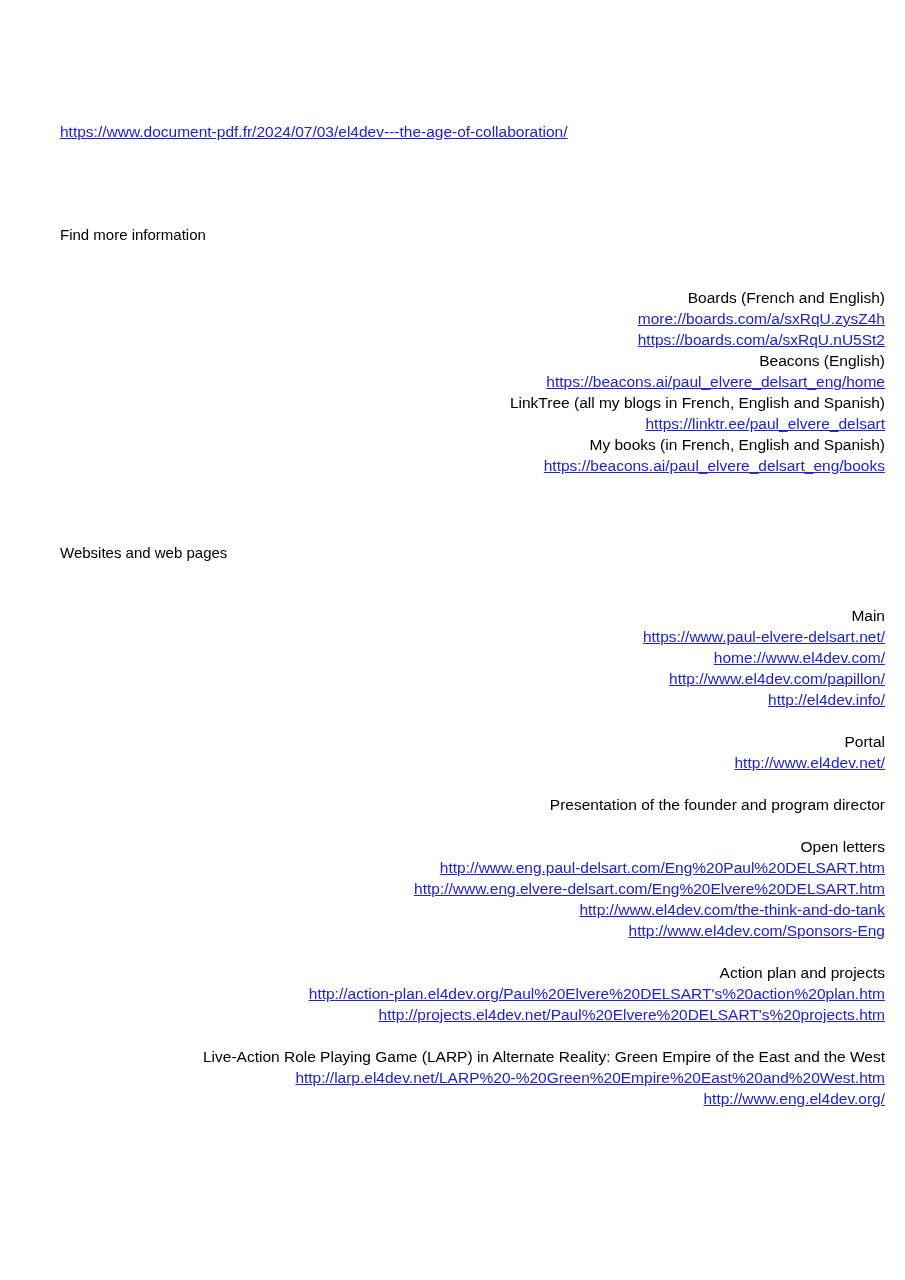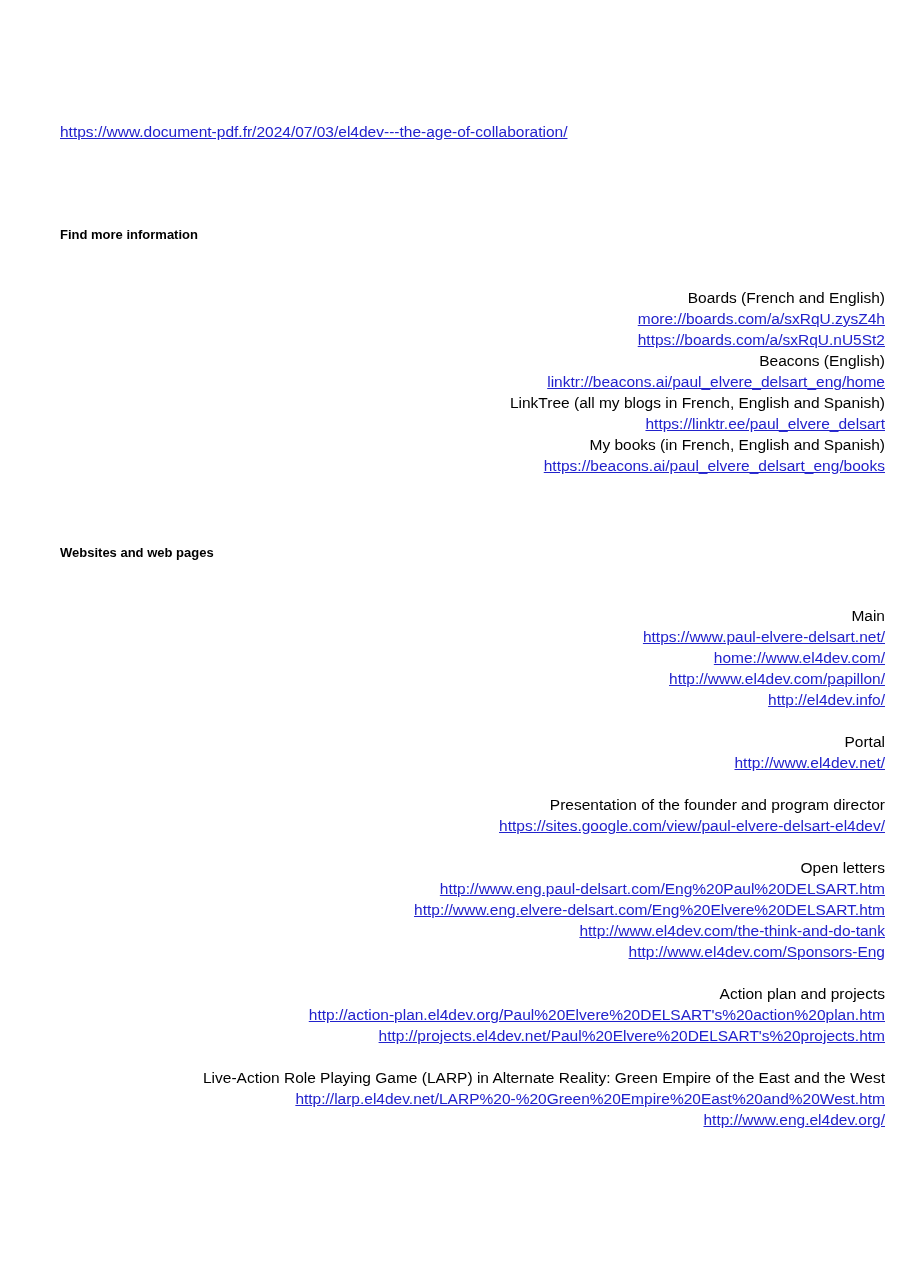--- a/index.html
+++ b/index.html
@@ -26,22 +26,22 @@
   .line {
     white-space: nowrap;
     display: block;
   }
   a.link {
     color: #2222cc;
     text-decoration: underline;
     cursor: pointer;
   }
   .section-heading {
-    font-weight: bold;
-    font-size: 13px;
+    font-weight: normal;
+    font-size: 15px;
     margin: 0;
   }
   #sections section:nth-child(1) > .section-heading { margin-top: 82px; }
   #sections section:nth-child(2) > .section-heading { margin-top: 66px; }
   #sections section .group { margin-top: 0; text-align: right; }
   #sections section:nth-child(2) .group { margin-top: 21px; }
   #sections section .group.first { margin-top: 42px; }
 </style>
 </head>
 <body>
@@ -51,21 +51,21 @@
   <div id="sections">
       <section>
         <div class="section-heading line">Find more information</div>
         <div class="group first">
           <div class="group-label line">Boards (French and English)</div>
           <a class="link line">more://boards.com/a/sxRqU.zysZ4h</a>
           <a class="link line">https://boards.com/a/sxRqU.nU5St2</a>
         </div>
         <div class="group">
           <div class="group-label line">Beacons (English)</div>
-          <a class="link line">linktr://beacons.ai/paul_elvere_delsart_eng/home</a>
+          <a class="link line">https://beacons.ai/paul_elvere_delsart_eng/home</a>
         </div>
         <div class="group">
           <div class="group-label line">LinkTree (all my blogs in French, English and Spanish)</div>
           <a class="link line">https://linktr.ee/paul_elvere_delsart</a>
         </div>
         <div class="group">
           <div class="group-label line">My books (in French, English and Spanish)</div>
           <a class="link line">https://beacons.ai/paul_elvere_delsart_eng/books</a>
         </div>
       </section>
@@ -77,21 +77,20 @@
           <a class="link line">home://www.el4dev.com/</a>
           <a class="link line">http://www.el4dev.com/papillon/</a>
           <a class="link line">http://el4dev.info/</a>
         </div>
         <div class="group">
           <div class="group-label line">Portal</div>
           <a class="link line">http://www.el4dev.net/</a>
         </div>
         <div class="group">
           <div class="group-label line">Presentation of the founder and program director</div>
-          <a class="link line">https://sites.google.com/view/paul-elvere-delsart-el4dev/</a>
         </div>
         <div class="group">
           <div class="group-label line">Open letters</div>
           <a class="link line">http://www.eng.paul-delsart.com/Eng%20Paul%20DELSART.htm</a>
           <a class="link line">http://www.eng.elvere-delsart.com/Eng%20Elvere%20DELSART.htm</a>
           <a class="link line">http://www.el4dev.com/the-think-and-do-tank</a>
           <a class="link line">http://www.el4dev.com/Sponsors-Eng</a>
         </div>
         <div class="group">
           <div class="group-label line">Action plan and projects</div>

